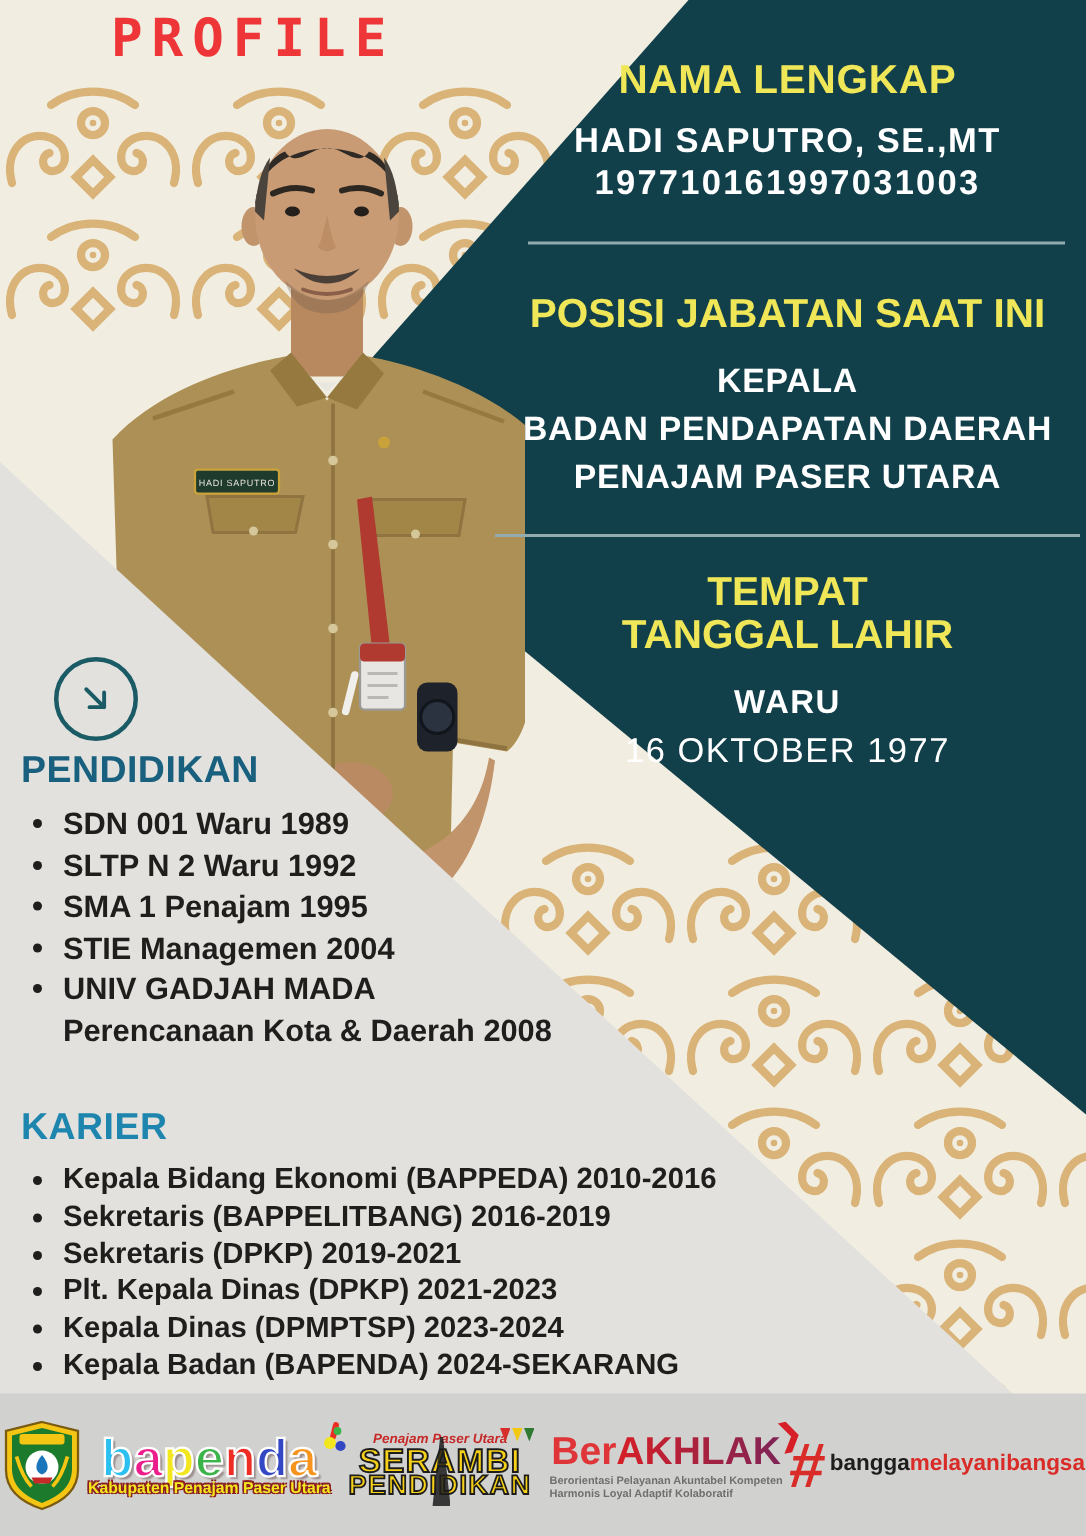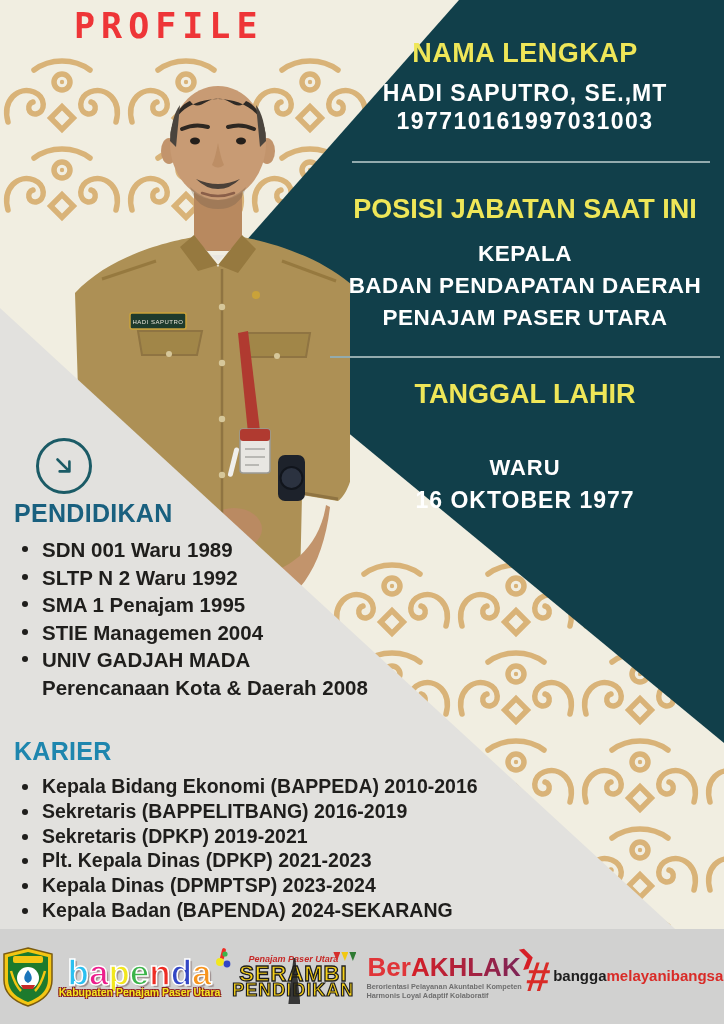--- a/index.html
+++ b/index.html
@@ -33,21 +33,21 @@
   .name-label{top:38px;font-size:27px;letter-spacing:.5px;}
   .name-value{top:80px;font-size:23px;font-weight:bold;letter-spacing:1px;}
   .nip-value{top:108px;font-size:23px;font-weight:bold;letter-spacing:1.5px;}
   .divider{height:2px;background:#93abae;}
   .div1{left:352px;top:161px;width:358px;}
   .div2{left:330px;top:356px;width:390px;}
   .pos-label{top:194px;font-size:27px;}
   .pos-lines{top:238px;font-size:22.5px;font-weight:bold;line-height:32px;letter-spacing:.5px;}
   .ttl-label{top:380px;font-size:27px;line-height:29px;}
   .birth-place{top:455px;font-size:22px;font-weight:bold;letter-spacing:1px;}
-  .birth-date{top:487px;font-size:23px;font-weight:bold;letter-spacing:1px;}
+  .birth-date{top:487px;font-size:23px;font-weight:normal;letter-spacing:1px;}
   
   .arrow-badge{
     left:36px;top:438px;width:50px;height:50px;border:3px solid #1b5b66;
     border-radius:50%;display:flex;align-items:center;justify-content:center;
   }
   .arrow-badge svg{width:26px;height:26px;}
   
   .section-h{font-weight:bold;font-size:25px;line-height:30px;letter-spacing:.3px;}
   .edu{left:14px;top:498px;width:360px;}
   .edu .section-h{color:#19607f;}
@@ -217,20 +217,21 @@
   <div class="abs rcol nip-value">197710161997031003</div>
   <div class="abs divider div1"></div>
   <div class="abs rcol lbl pos-label">POSISI JABATAN SAAT INI</div>
   <div class="abs rcol pos-lines">
     <div>KEPALA</div>
     <div>BADAN PENDAPATAN DAERAH</div>
     <div>PENAJAM PASER UTARA</div>
   </div>
   <div class="abs divider div2"></div>
   <div class="abs rcol lbl ttl-label">
+    <div>TEMPAT</div>
     <div>TANGGAL LAHIR</div>
   </div>
   <div class="abs rcol birth-place">WARU</div>
   <div class="abs rcol birth-date">16 OKTOBER 1977</div>
 
   <div class="abs arrow-badge">
     <svg viewBox="0 0 24 24">
       <path d="M6,6 L17,17 M17,8 L17,17 L8,17" stroke="#1b5b66" stroke-width="2.4" fill="none" stroke-linecap="round" stroke-linejoin="round"></path>
     </svg>
   </div>

